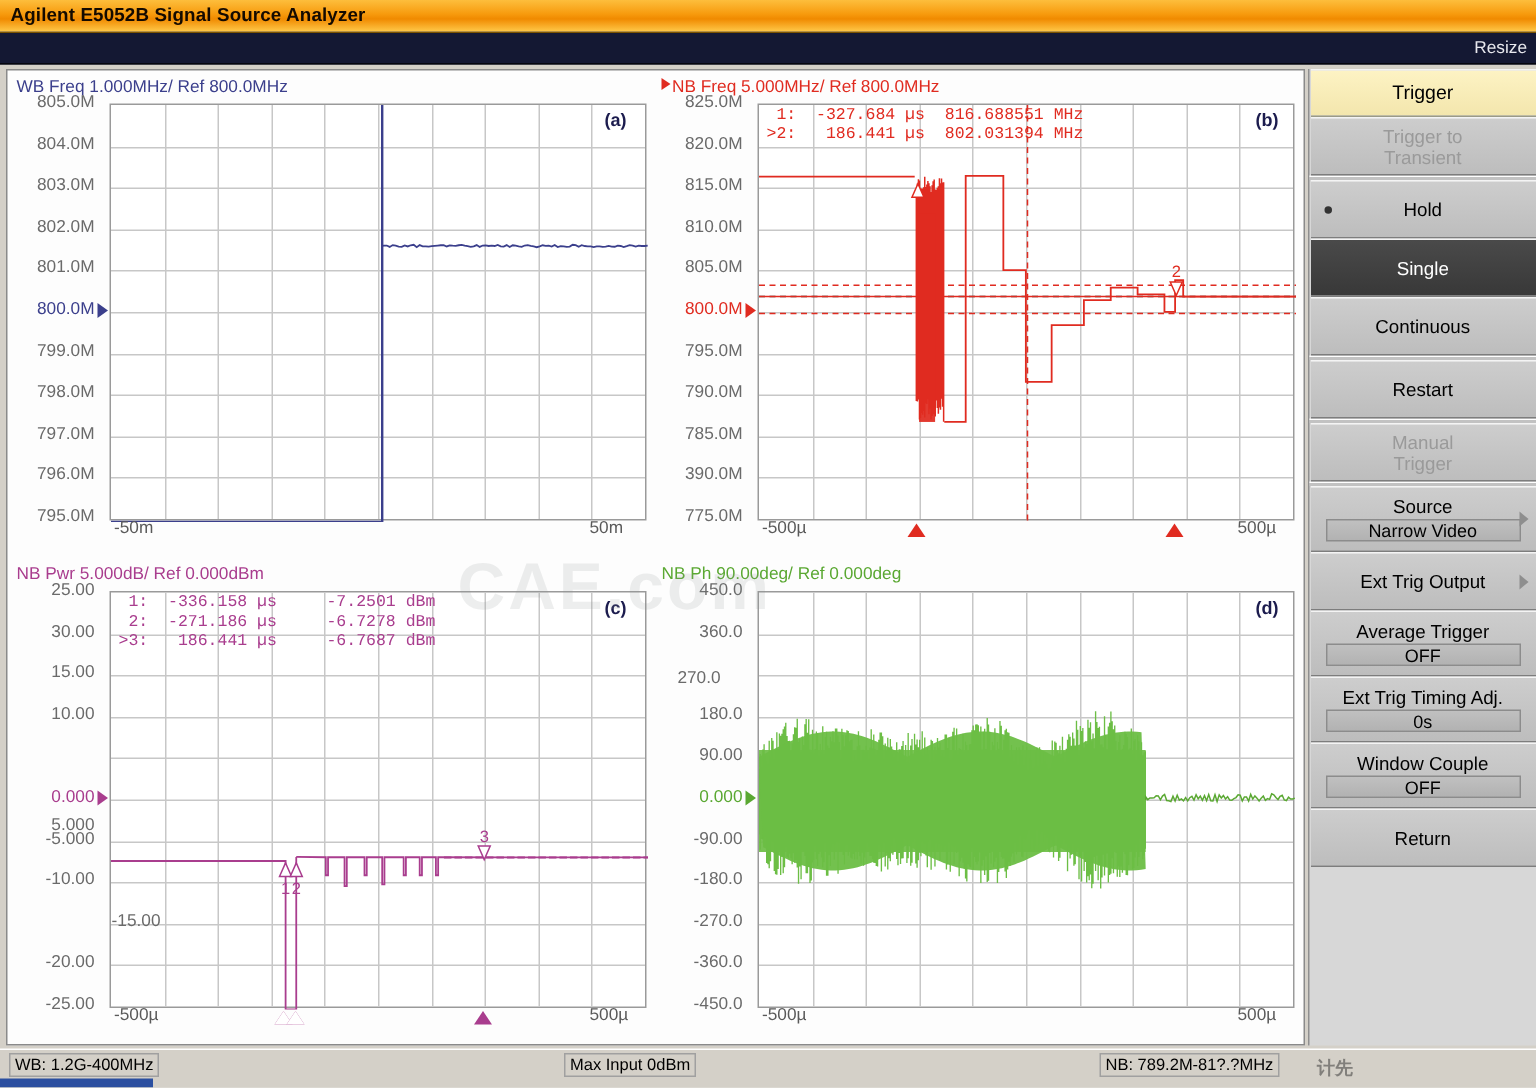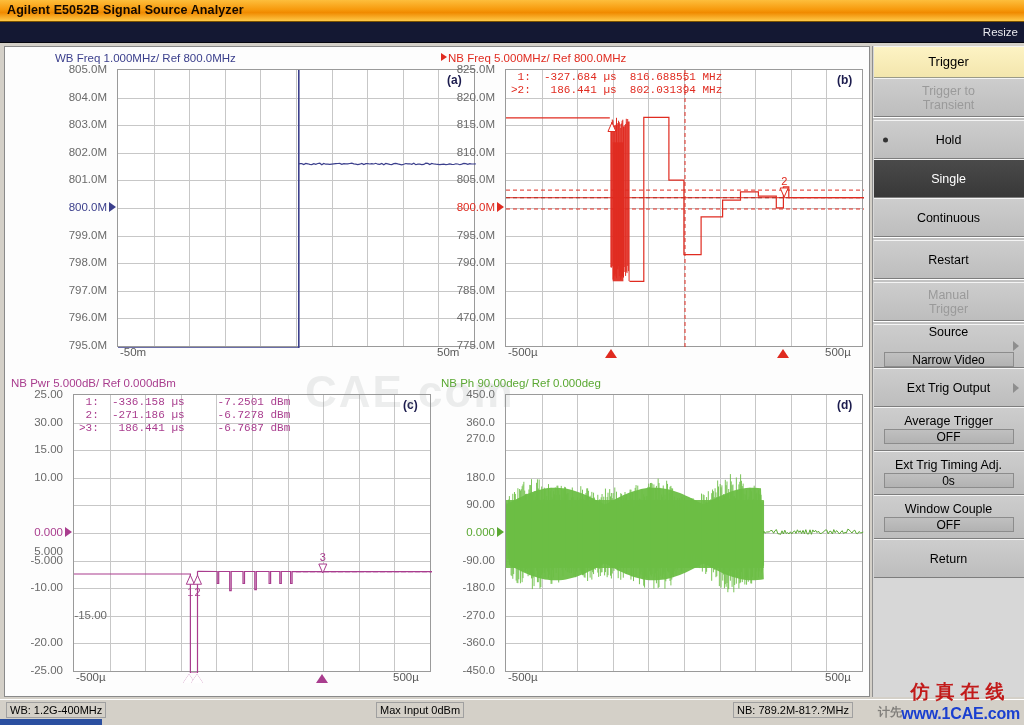--- a/index.html
+++ b/index.html
@@ -170,21 +170,21 @@
   <div class="titlebar">
     <div class="tb-text">Agilent E5052B Signal Source Analyzer</div>
   </div>
 
   <div class="menustrip">
     <div class="resize">Resize</div>
   </div>
 
   <div class="graph-area">
 
-    <div class="panel" id="panel-a" style="left:0;top:0;width:432px;height:325px;margin-left:44px;">
+    <div class="panel" id="panel-a" style="left:0;top:0;width:432px;height:325px;">
       <div class="panel-title" style="left:6px;top:5px;color:#3b3f8c;">WB Freq 1.000MHz/ Ref 800.0MHz</div>
       <div class="plot" id="plot-a" style="left:68px;top:22px;width:358px;height:278px;">
           <div class="grid-line v" style="left: 36px;"></div>
           <div class="grid-line v" style="left: 71px;"></div>
           <div class="grid-line v" style="left: 107px;"></div>
           <div class="grid-line v" style="left: 142px;"></div>
           <div class="grid-line v" style="left: 178px;"></div>
           <div class="grid-line v" style="left: 214px;"></div>
           <div class="grid-line v" style="left: 249px;"></div>
           <div class="grid-line v" style="left: 285px;"></div>
@@ -263,21 +263,21 @@
     <div class="ytick" style="left: 0px; width: 58px; top: 22px; color: rgb(106, 106, 106);">825.0M</div>
         <div class="ytick" style="left: 0px; width: 58px; top: 49.6px; color: rgb(106, 106, 106);">820.0M</div>
         <div class="ytick" style="left: 0px; width: 58px; top: 77.2px; color: rgb(106, 106, 106);">815.0M</div>
         <div class="ytick" style="left: 0px; width: 58px; top: 104.8px; color: rgb(106, 106, 106);">810.0M</div>
         <div class="ytick" style="left: 0px; width: 58px; top: 132.4px; color: rgb(106, 106, 106);">805.0M</div>
         <div class="ytick" style="left: 0px; width: 58px; top: 160px; color: rgb(224, 43, 32);">800.0M</div>
         <div class="ref-arrow" style="left: 60px; top: 160px; color: rgb(224, 43, 32);"></div>
         <div class="ytick" style="left: 0px; width: 58px; top: 187.6px; color: rgb(106, 106, 106);">795.0M</div>
         <div class="ytick" style="left: 0px; width: 58px; top: 215.2px; color: rgb(106, 106, 106);">790.0M</div>
         <div class="ytick" style="left: 0px; width: 58px; top: 242.8px; color: rgb(106, 106, 106);">785.0M</div>
-        <div class="ytick" style="left: 0px; width: 58px; top: 270.4px; color: rgb(106, 106, 106);">470.0M</div>
+        <div class="ytick" style="left: 0px; width: 58px; top: 270.4px; color: rgb(106, 106, 106);">390.0M</div>
         <div class="ytick" style="left: 0px; width: 58px; top: 298px; color: rgb(106, 106, 106);">775.0M</div>
         <div class="xtick" style="left: 71px; top: 299px; color: rgb(90, 90, 90);">-500µ</div>
         <div class="xtick" style="left: 388px; top: 299px; color: rgb(90, 90, 90);">500µ</div>
         <div class="tri-open" style="left: 167.968px; top: 302px; border-left: 6px solid transparent; border-right: 6px solid transparent; border-bottom: 9px solid rgb(224, 43, 32);"></div>
         <div class="tri-solid" style="left: 340.166px; top: 302px; border-left: 6px solid transparent; border-right: 6px solid transparent; border-bottom: 9px solid rgb(224, 43, 32);"></div>
       </div>
 
     <div class="panel" id="panel-c" style="left:0;top:325px;width:432px;height:326px;">
       <div class="panel-title" style="left:6px;top:5px;color:#a93d8e;">NB Pwr 5.000dB/ Ref 0.000dBm</div>
       <div class="plot" id="plot-c" style="left:68px;top:22px;width:358px;height:278px;">
@@ -362,21 +362,21 @@
           <svg width="358" height="278" viewBox="0 0 358 278" class="trace">
             <path d="M 0.00 117.5 L 0.00 161.3 M 0.85 107.7 L 0.85 171.5 M 1.70 116.4 L 1.70 164.3 M 2.55 104.6 L 2.55 164.6 M 3.40 101.1 L 3.40 164.3 M 4.25 108.7 L 4.25 163.2 M 5.10 112.3 L 5.10 180.3 M 5.95 114.0 L 5.95 181.1 M 6.80 98.8 L 6.80 183.8 M 7.65 109.5 L 7.65 179.1 M 8.50 97.0 L 8.50 166.1 M 9.35 98.9 L 9.35 166.9 M 10.20 110.9 L 10.20 185.6 M 11.05 104.6 L 11.05 187.9 M 11.90 93.2 L 11.90 188.2 M 12.75 104.3 L 12.75 184.3 M 13.60 94.0 L 13.60 171.8 M 14.45 95.5 L 14.45 188.3 M 15.30 94.2 L 15.30 176.1 M 16.15 91.2 L 16.15 187.2 M 17.00 89.4 L 17.00 183.1 M 17.85 86.8 L 17.85 169.6 M 18.70 95.6 L 18.70 176.3 M 19.55 99.0 L 19.55 177.1 M 20.40 98.8 L 20.40 174.2 M 21.25 105.4 L 21.25 177.1 M 22.10 100.5 L 22.10 181.2 M 22.95 94.5 L 22.95 173.9 M 23.80 89.9 L 23.80 180.2 M 24.65 90.1 L 24.65 178.4 M 25.50 84.2 L 25.50 183.4 M 26.35 99.6 L 26.35 194.1 M 27.20 97.7 L 27.20 182.6 M 28.05 106.4 L 28.05 191.1 M 28.90 96.0 L 28.90 172.0 M 29.75 101.7 L 29.75 172.3 M 30.60 87.8 L 30.60 175.7 M 31.45 84.3 L 31.45 187.2 M 32.30 93.5 L 32.30 187.2 M 33.15 84.5 L 33.15 183.0 M 34.00 104.6 L 34.00 193.6 M 34.85 106.4 L 34.85 192.0 M 35.70 91.5 L 35.70 180.0 M 36.55 107.2 L 36.55 178.4 M 37.40 104.3 L 37.40 169.0 M 38.25 92.7 L 38.25 177.9 M 39.10 93.8 L 39.10 182.3 M 39.95 108.5 L 39.95 174.3 M 40.80 100.9 L 40.80 172.7 M 41.65 106.4 L 41.65 176.6 M 42.50 89.1 L 42.50 183.3 M 43.35 107.4 L 43.35 179.8 M 44.20 96.2 L 44.20 167.1 M 45.05 92.9 L 45.05 188.9 M 45.90 102.0 L 45.90 188.8 M 46.75 103.6 L 46.75 175.1 M 47.60 96.2 L 47.60 182.4 M 48.45 99.2 L 48.45 170.2 M 49.30 92.5 L 49.30 167.8 M 50.15 99.9 L 50.15 178.1 M 51.00 90.7 L 51.00 168.1 M 51.85 90.7 L 51.85 166.5 M 52.70 95.4 L 52.70 187.5 M 53.55 99.7 L 53.55 167.3 M 54.40 110.6 L 54.40 172.8 M 55.25 90.9 L 55.25 172.1 M 56.10 95.0 L 56.10 175.0 M 56.95 102.5 L 56.95 181.4 M 57.80 95.1 L 57.80 169.0 M 58.65 91.8 L 58.65 168.7 M 59.50 92.3 L 59.50 175.5 M 60.35 99.2 L 60.35 171.5 M 61.20 98.4 L 61.20 176.9 M 62.05 98.0 L 62.05 177.5 M 62.90 112.4 L 62.90 174.4 M 63.75 108.1 L 63.75 178.0 M 64.60 111.3 L 64.60 172.9 M 65.45 102.5 L 65.45 178.0 M 66.30 92.5 L 66.30 169.3 M 67.15 101.9 L 67.15 175.8 M 68.00 111.8 L 68.00 180.9 M 68.85 104.8 L 68.85 173.5 M 69.70 104.9 L 69.70 182.2 M 70.55 106.5 L 70.55 176.6 M 71.40 102.1 L 71.40 173.2 M 72.25 106.2 L 72.25 167.4 M 73.10 110.9 L 73.10 169.6 M 73.95 103.4 L 73.95 175.6 M 74.80 91.2 L 74.80 175.7 M 75.65 103.9 L 75.65 177.9 M 76.50 94.7 L 76.50 180.2 M 77.35 104.1 L 77.35 180.3 M 78.20 108.1 L 78.20 182.3 M 79.05 105.0 L 79.05 182.7 M 79.90 98.1 L 79.90 168.5 M 80.75 93.4 L 80.75 170.1 M 81.60 93.3 L 81.60 186.0 M 82.45 95.8 L 82.45 170.3 M 83.30 110.6 L 83.30 166.8 M 84.15 100.7 L 84.15 182.6 M 85.00 105.3 L 85.00 173.8 M 85.85 96.9 L 85.85 184.6 M 86.70 103.3 L 86.70 177.2 M 87.55 97.7 L 87.55 179.1 M 88.40 102.6 L 88.40 169.4 M 89.25 107.1 L 89.25 174.8 M 90.10 109.6 L 90.10 164.2 M 90.95 107.5 L 90.95 167.0 M 91.80 99.8 L 91.80 177.6 M 92.65 112.3 L 92.65 181.9 M 93.50 104.5 L 93.50 173.7 M 94.35 104.7 L 94.35 181.0 M 95.20 102.3 L 95.20 177.4 M 96.05 99.0 L 96.05 177.2 M 96.90 110.8 L 96.90 164.5 M 97.75 101.7 L 97.75 165.4 M 98.60 112.6 L 98.60 180.4 M 99.45 93.6 L 99.45 177.1 M 100.30 113.3 L 100.30 165.1 M 101.15 102.0 L 101.15 182.2 M 102.00 97.7 L 102.00 180.2 M 102.85 108.9 L 102.85 166.3 M 103.70 94.1 L 103.70 164.7 M 104.55 101.4 L 104.55 180.7 M 105.40 98.0 L 105.40 183.5 M 106.25 103.2 L 106.25 178.5 M 107.10 98.1 L 107.10 173.5 M 107.95 106.1 L 107.95 175.9 M 108.80 92.5 L 108.80 166.1 M 109.65 108.9 L 109.65 167.5 M 110.50 96.7 L 110.50 167.6 M 111.35 107.5 L 111.35 175.4 M 112.20 103.3 L 112.20 183.2 M 113.05 107.4 L 113.05 166.5 M 113.90 112.8 L 113.90 165.0 M 114.75 98.2 L 114.75 184.8 M 115.60 99.0 L 115.60 170.1 M 116.45 112.1 L 116.45 171.6 M 117.30 102.8 L 117.30 182.7 M 118.15 107.3 L 118.15 167.5 M 119.00 97.0 L 119.00 170.8 M 119.85 103.3 L 119.85 167.7 M 120.70 100.1 L 120.70 178.7 M 121.55 108.6 L 121.55 168.9 M 122.40 107.1 L 122.40 172.9 M 123.25 109.7 L 123.25 171.9 M 124.10 94.6 L 124.10 169.3 M 124.95 94.7 L 124.95 184.6 M 125.80 103.6 L 125.80 181.4 M 126.65 96.9 L 126.65 166.9 M 127.50 111.5 L 127.50 186.1 M 128.35 111.2 L 128.35 168.9 M 129.20 92.9 L 129.20 170.0 M 130.05 90.1 L 130.05 181.1 M 130.90 105.5 L 130.90 169.5 M 131.75 90.6 L 131.75 173.7 M 132.60 107.9 L 132.60 172.1 M 133.45 103.6 L 133.45 189.2 M 134.30 104.3 L 134.30 179.4 M 135.15 104.8 L 135.15 176.9 M 136.00 94.2 L 136.00 180.1 M 136.85 106.2 L 136.85 184.2 M 137.70 99.3 L 137.70 190.7 M 138.55 101.6 L 138.55 192.6 M 139.40 105.1 L 139.40 181.4 M 140.25 101.1 L 140.25 182.8 M 141.10 101.0 L 141.10 183.1 M 141.95 91.9 L 141.95 170.3 M 142.80 88.6 L 142.80 184.6 M 143.65 91.9 L 143.65 176.4 M 144.50 88.0 L 144.50 179.7 M 145.35 87.9 L 145.35 181.4 M 146.20 88.5 L 146.20 179.3 M 147.05 93.9 L 147.05 173.3 M 147.90 89.4 L 147.90 193.6 M 148.75 104.6 L 148.75 182.1 M 149.60 92.9 L 149.60 178.4 M 150.45 90.9 L 150.45 188.3 M 151.30 104.4 L 151.30 176.0 M 152.15 83.6 L 152.15 193.0 M 153.00 88.0 L 153.00 192.1 M 153.85 92.8 L 153.85 173.6 M 154.70 105.1 L 154.70 180.9 M 155.55 99.5 L 155.55 172.7 M 156.40 101.9 L 156.40 183.2 M 157.25 90.5 L 157.25 179.5 M 158.10 105.9 L 158.10 176.9 M 158.95 99.6 L 158.95 193.7 M 159.80 104.1 L 159.80 186.3 M 160.65 85.7 L 160.65 173.0 M 161.50 88.9 L 161.50 176.3 M 162.35 107.8 L 162.35 177.5 M 163.20 98.1 L 163.20 177.4 M 164.05 91.8 L 164.05 186.0 M 164.90 90.9 L 164.90 190.4 M 165.75 93.2 L 165.75 184.6 M 166.60 93.5 L 166.60 179.9 M 167.45 109.2 L 167.45 182.1 M 168.30 101.6 L 168.30 176.2 M 169.15 107.7 L 169.15 174.0 M 170.00 112.4 L 170.00 179.8 M 170.85 105.9 L 170.85 167.0 M 171.70 103.1 L 171.70 174.7 M 172.55 114.5 L 172.55 172.2 M 173.40 103.2 L 173.40 172.7 M 174.25 104.8 L 174.25 162.5 M 175.10 108.0 L 175.10 176.2 M 175.95 101.9 L 175.95 176.7 M 176.80 115.0 L 176.80 164.4 M 177.65 109.3 L 177.65 165.4 M 178.50 102.8 L 178.50 164.1 M 179.35 118.0 L 179.35 161.3 M 180.20 110.4 L 180.20 158.7 M 181.05 104.9 L 181.05 171.0 M 181.90 111.7 L 181.90 164.8 M 182.75 116.9 L 182.75 171.5 M 183.60 115.9 L 183.60 172.4 M 184.45 106.0 L 184.45 169.4 M 185.30 103.3 L 185.30 158.9 M 186.15 115.4 L 186.15 171.2 M 187.00 103.2 L 187.00 167.9 M 187.85 105.1 L 187.85 161.3 M 188.70 113.9 L 188.70 159.8 M 189.55 106.7 L 189.55 166.3 M 190.40 112.4 L 190.40 161.8 M 191.25 108.1 L 191.25 171.7 M 192.10 114.3 L 192.10 163.9 M 192.95 117.3 L 192.95 172.5 M 193.80 116.7 L 193.80 173.1 M 194.65 113.5 L 194.65 165.2 M 195.50 98.6 L 195.50 167.2 M 196.35 110.1 L 196.35 176.6 M 197.20 99.4 L 197.20 169.0 M 198.05 100.1 L 198.05 162.3 M 198.90 105.5 L 198.90 172.8 M 199.75 107.1 L 199.75 179.0 M 200.60 102.1 L 200.60 176.8 M 201.45 110.0 L 201.45 170.0 M 202.30 96.2 L 202.30 167.8 M 203.15 105.7 L 203.15 164.9 M 204.00 112.5 L 204.00 168.5 M 204.85 104.2 L 204.85 167.6 M 205.70 98.2 L 205.70 185.8 M 206.55 94.5 L 206.55 170.4 M 207.40 96.2 L 207.40 177.3 M 208.25 102.2 L 208.25 174.8 M 209.10 93.3 L 209.10 167.6 M 209.95 97.4 L 209.95 182.2 M 210.80 102.0 L 210.80 181.2 M 211.65 85.5 L 211.65 172.4 M 212.50 91.5 L 212.50 170.7 M 213.35 108.0 L 213.35 191.1 M 214.20 89.0 L 214.20 176.0 M 215.05 92.3 L 215.05 192.6 M 215.90 90.3 L 215.90 172.3 M 216.75 103.4 L 216.75 185.6 M 217.60 99.2 L 217.60 179.6 M 218.45 101.0 L 218.45 193.3 M 219.30 84.8 L 219.30 189.2 M 220.15 90.2 L 220.15 191.8 M 221.00 86.5 L 221.00 188.0 M 221.85 99.2 L 221.85 197.2 M 222.70 94.0 L 222.70 194.1 M 223.55 103.8 L 223.55 176.4 M 224.40 79.1 L 224.40 185.7 M 225.25 86.4 L 225.25 175.5 M 226.10 90.3 L 226.10 191.9 M 226.95 89.5 L 226.95 181.9 M 227.80 101.3 L 227.80 197.3 M 228.65 101.1 L 228.65 190.0 M 229.50 103.1 L 229.50 174.8 M 230.35 82.5 L 230.35 188.7 M 231.20 94.8 L 231.20 182.6 M 232.05 104.5 L 232.05 174.0 M 232.90 89.4 L 232.90 193.4 M 233.75 86.8 L 233.75 188.3 M 234.60 79.3 L 234.60 187.5 M 235.45 85.8 L 235.45 177.1 M 236.30 91.1 L 236.30 187.1 M 237.15 88.6 L 237.15 171.7 M 238.00 98.9 L 238.00 173.6 M 238.85 106.5 L 238.85 189.5 M 239.70 99.6 L 239.70 182.7 M 240.55 95.2 L 240.55 189.7 M 241.40 104.8 L 241.40 182.7 M 242.25 104.1 L 242.25 186.8 M 243.10 101.6 L 243.10 171.7 M 243.95 92.8 L 243.95 174.5 M 244.80 94.4 L 244.80 188.4 M 245.65 96.3 L 245.65 188.5 M 246.50 104.7 L 246.50 181.9 M 247.35 103.9 L 247.35 171.2 M 248.20 90.7 L 248.20 172.7 M 249.05 107.6 L 249.05 184.6 M 249.90 98.9 L 249.90 183.7 M 250.75 97.7 L 250.75 176.6 M 251.60 111.4 L 251.60 168.3 M 252.45 95.2 L 252.45 182.4 M 253.30 99.2 L 253.30 176.4 M 254.15 107.8 L 254.15 164.1 M 255.00 99.8 L 255.00 171.5 M 255.85 108.5 L 255.85 177.8 M 256.70 106.7 L 256.70 175.4 M 257.55 105.8 L 257.55 170.8 " fill="none" stroke="#6cbe45" stroke-width="0.9"></path>
             <rect x="0" y="105.0" width="257.8" height="68.0" fill="#6cbe45" opacity="0.92"></rect>
             <path d="M 0 109.7 L 0.0 109.7 L 3.0 108.0 L 6.0 106.4 L 9.0 104.9 L 12.0 103.3 L 15.0 101.9 L 18.0 100.5 L 21.0 99.1 L 24.0 97.9 L 27.0 96.8 L 30.0 95.8 L 33.0 94.9 L 36.0 94.2 L 39.0 93.6 L 42.0 93.1 L 45.0 92.8 L 48.0 92.7 L 51.0 92.7 L 54.0 92.9 L 57.0 93.2 L 60.0 93.6 L 63.0 94.2 L 66.0 95.0 L 69.0 95.9 L 72.0 96.9 L 75.0 98.0 L 78.0 99.2 L 81.0 100.6 L 84.0 102.0 L 87.0 103.5 L 90.0 105.0 L 93.0 106.6 L 96.0 108.2 L 99.0 109.5 L 102.0 107.9 L 105.0 106.3 L 108.0 104.7 L 111.0 103.2 L 114.0 101.7 L 117.0 100.3 L 120.0 99.0 L 123.0 97.8 L 126.0 96.7 L 129.0 95.7 L 132.0 94.9 L 135.0 94.1 L 138.0 93.5 L 141.0 93.1 L 144.0 92.8 L 147.0 92.7 L 150.0 92.7 L 153.0 92.9 L 156.0 93.2 L 159.0 93.7 L 162.0 94.3 L 165.0 95.1 L 168.0 95.9 L 171.0 97.0 L 174.0 98.1 L 177.0 99.3 L 180.0 100.7 L 183.0 102.1 L 186.0 103.6 L 189.0 105.1 L 192.0 106.7 L 195.0 108.3 L 198.0 109.4 L 201.0 107.8 L 204.0 106.2 L 207.0 104.6 L 210.0 103.1 L 213.0 101.6 L 216.0 100.2 L 219.0 98.9 L 222.0 97.7 L 225.0 96.6 L 228.0 95.6 L 231.0 94.8 L 234.0 94.1 L 237.0 93.5 L 240.0 93.1 L 243.0 92.8 L 246.0 92.7 L 249.0 92.7 L 252.0 92.9 L 255.0 93.2 L 257.8 184.3 L 254.8 184.8 L 251.8 185.1 L 248.8 185.3 L 245.8 185.3 L 242.8 185.2 L 239.8 184.9 L 236.8 184.5 L 233.8 183.9 L 230.8 183.1 L 227.8 182.3 L 224.8 181.3 L 221.8 180.2 L 218.8 179.0 L 215.8 177.7 L 212.8 176.3 L 209.8 174.8 L 206.8 173.3 L 203.8 171.7 L 200.8 170.1 L 197.8 168.5 L 194.8 169.8 L 191.8 171.4 L 188.8 173.0 L 185.8 174.5 L 182.8 176.0 L 179.8 177.4 L 176.8 178.8 L 173.8 180.0 L 170.8 181.1 L 167.8 182.1 L 164.8 183.0 L 161.8 183.8 L 158.8 184.4 L 155.8 184.8 L 152.8 185.1 L 149.8 185.3 L 146.8 185.3 L 143.8 185.2 L 140.8 184.9 L 137.8 184.4 L 134.8 183.8 L 131.8 183.1 L 128.8 182.2 L 125.8 181.2 L 122.8 180.1 L 119.8 178.9 L 116.8 177.6 L 113.8 176.2 L 110.8 174.7 L 107.8 173.1 L 104.8 171.6 L 101.8 170.0 L 98.8 168.3 L 95.8 170.0 L 92.8 171.6 L 89.8 173.1 L 86.8 174.7 L 83.8 176.1 L 80.8 177.5 L 77.8 178.9 L 74.8 180.1 L 71.8 181.2 L 68.8 182.2 L 65.8 183.1 L 62.8 183.8 L 59.8 184.4 L 56.8 184.9 L 53.8 185.2 L 50.8 185.3 L 47.8 185.3 L 44.8 185.2 L 41.8 184.8 L 38.8 184.4 L 35.8 183.8 L 32.8 183.0 L 29.8 182.1 L 26.8 181.1 L 23.8 180.0 L 20.8 178.8 L 17.8 177.4 L 14.8 176.0 L 11.8 174.6 L 8.8 173.0 L 5.8 171.4 L 2.8 169.8 Z" fill="#6cbe45" opacity="0.95" stroke="none"></path>
             <path d="M 257.8 138.4 L 257.8 136.2 L 259.2 138.1 L 260.6 137.0 L 262.0 137.0 L 263.4 136.8 L 264.8 135.5 L 266.2 135.6 L 267.6 138.2 L 269.0 135.7 L 270.4 134.6 L 271.8 138.7 L 273.2 138.9 L 274.6 139.4 L 276.0 135.8 L 277.4 139.0 L 278.8 135.2 L 280.2 138.4 L 281.6 137.6 L 283.0 138.9 L 284.4 136.8 L 285.8 138.9 L 287.2 136.8 L 288.6 135.9 L 290.0 138.4 L 291.4 134.8 L 292.8 137.5 L 294.2 135.7 L 295.6 138.5 L 297.0 135.4 L 298.4 138.8 L 299.8 134.7 L 301.2 138.9 L 302.6 139.0 L 304.0 134.8 L 305.4 139.3 L 306.8 134.9 L 308.2 137.0 L 309.6 135.3 L 311.0 137.6 L 312.4 136.1 L 313.8 138.4 L 315.2 138.5 L 316.6 137.4 L 318.0 136.7 L 319.4 134.9 L 320.8 135.1 L 322.2 138.9 L 323.6 136.3 L 325.0 136.3 L 326.4 139.0 L 327.8 134.6 L 329.2 137.7 L 330.6 135.6 L 332.0 137.1 L 333.4 139.0 L 334.8 137.1 L 336.2 135.7 L 337.6 138.5 L 339.0 137.4 L 340.4 137.9 L 341.8 134.2 L 343.2 134.9 L 344.6 136.7 L 346.0 138.0 L 347.4 135.9 L 348.8 135.2 L 350.2 138.3 L 351.6 138.7 L 353.0 136.5 L 354.4 137.7 L 355.8 137.6 L 357.2 137.1" fill="none" stroke="#5aa832" stroke-width="1"></path>
           </svg>
         </div>
       <div class="panel-letter" style="left:400px;top:26px;">(d)</div>
     <div class="ytick" style="left: 0px; width: 58px; top: 22px; color: rgb(106, 106, 106);">450.0</div>
         <div class="ytick" style="left: 0px; width: 58px; top: 49.6px; color: rgb(106, 106, 106);">360.0</div>
-        <div class="ytick" style="left: 0px; width: 58px; top: 66px; color: rgb(106, 106, 106);">270.0</div>
+        <div class="ytick" style="left: 0px; width: 58px; top: 81px; color: rgb(106, 106, 106); text-align: center;">270.0</div>
         <div class="ytick" style="left: 0px; width: 58px; top: 104.8px; color: rgb(106, 106, 106);">180.0</div>
         <div class="ytick" style="left: 0px; width: 58px; top: 132.4px; color: rgb(106, 106, 106);">90.00</div>
         <div class="ytick" style="left: 0px; width: 58px; top: 160px; color: rgb(90, 168, 50);">0.000</div>
         <div class="ref-arrow" style="left: 60px; top: 160px; color: rgb(90, 168, 50);"></div>
         <div class="ytick" style="left: 0px; width: 58px; top: 187.6px; color: rgb(106, 106, 106);">-90.00</div>
         <div class="ytick" style="left: 0px; width: 58px; top: 215.2px; color: rgb(106, 106, 106);">-180.0</div>
         <div class="ytick" style="left: 0px; width: 58px; top: 242.8px; color: rgb(106, 106, 106);">-270.0</div>
         <div class="ytick" style="left: 0px; width: 58px; top: 270.4px; color: rgb(106, 106, 106);">-360.0</div>
         <div class="ytick" style="left: 0px; width: 58px; top: 298px; color: rgb(106, 106, 106);">-450.0</div>
         <div class="xtick" style="left: 71px; top: 299px; color: rgb(90, 90, 90);">-500µ</div>
@@ -412,21 +412,21 @@
         <div class="lbl">Restart</div>
       </div>
       <div class="sk-sep"></div>
       <div class="sk norm disabled">
         <div class="lbl">
           <div>Manual</div>
           <div>Trigger</div>
         </div>
       </div>
       <div class="sk-sep"></div>
-      <div class="sk norm" style="height: 44px; justify-content: space-between;">
+      <div class="sk norm" style="height: 44px;">
         <div class="lbl">Source</div>
         <div class="val">Narrow Video</div>
         <span class="chev"></span>
       </div>
       <div class="sk norm">
         <div class="lbl">Ext Trig Output</div>
         <span class="chev"></span>
       </div>
       <div class="sk norm" style="height: 44px;">
         <div class="lbl">Average Trigger</div>
@@ -448,19 +448,15 @@
   <div class="statusbar">
     <div class="sbox" style="left:6px;">WB: 1.2G-400MHz</div>
     <div class="sbox" style="left:376px;">Max Input 0dBm</div>
     <div class="sbox" style="left:733px;">NB: 789.2M-81?.?MHz</div>
 
   </div>
   <div class="taskstrip">
     <div class="blue"></div>
   </div>
 
-  <div class="wm wm-logo">
-    <div class="cn">仿真在线</div>
-    <div class="url">www.1CAE.com</div>
-  </div>
   <div class="wm wm-cn2">计先</div>
 
 </div>
 
 </body></html>

